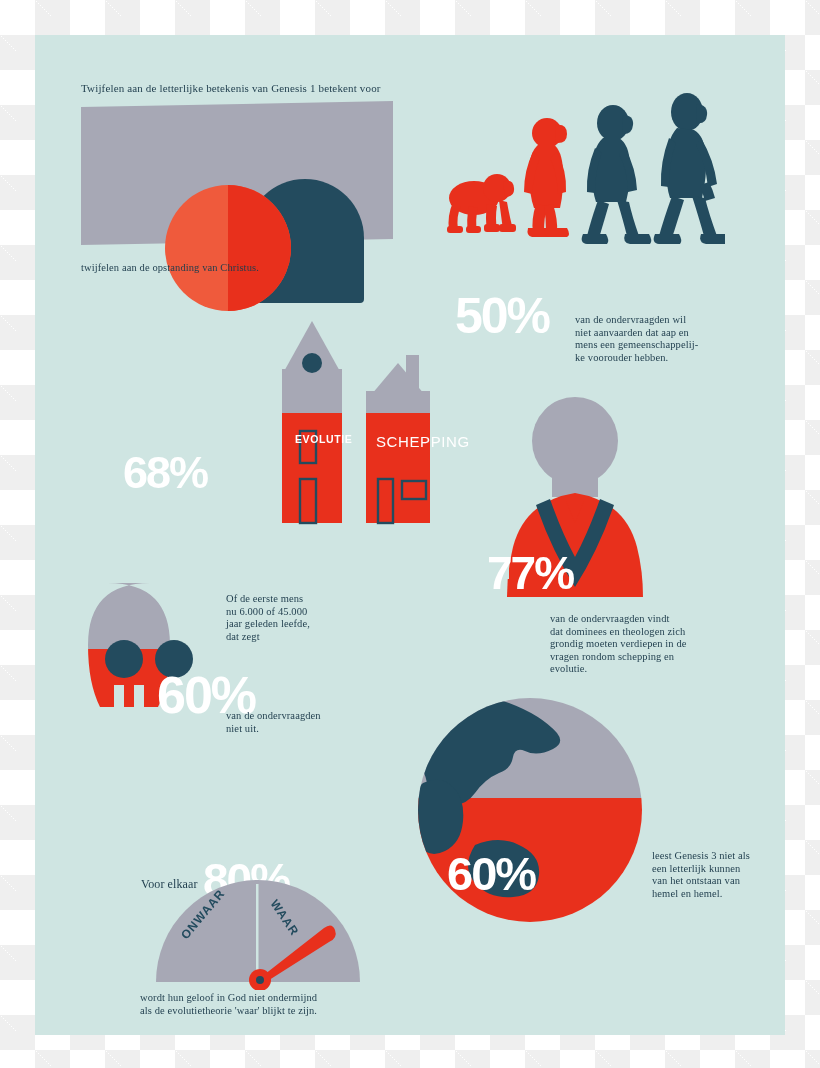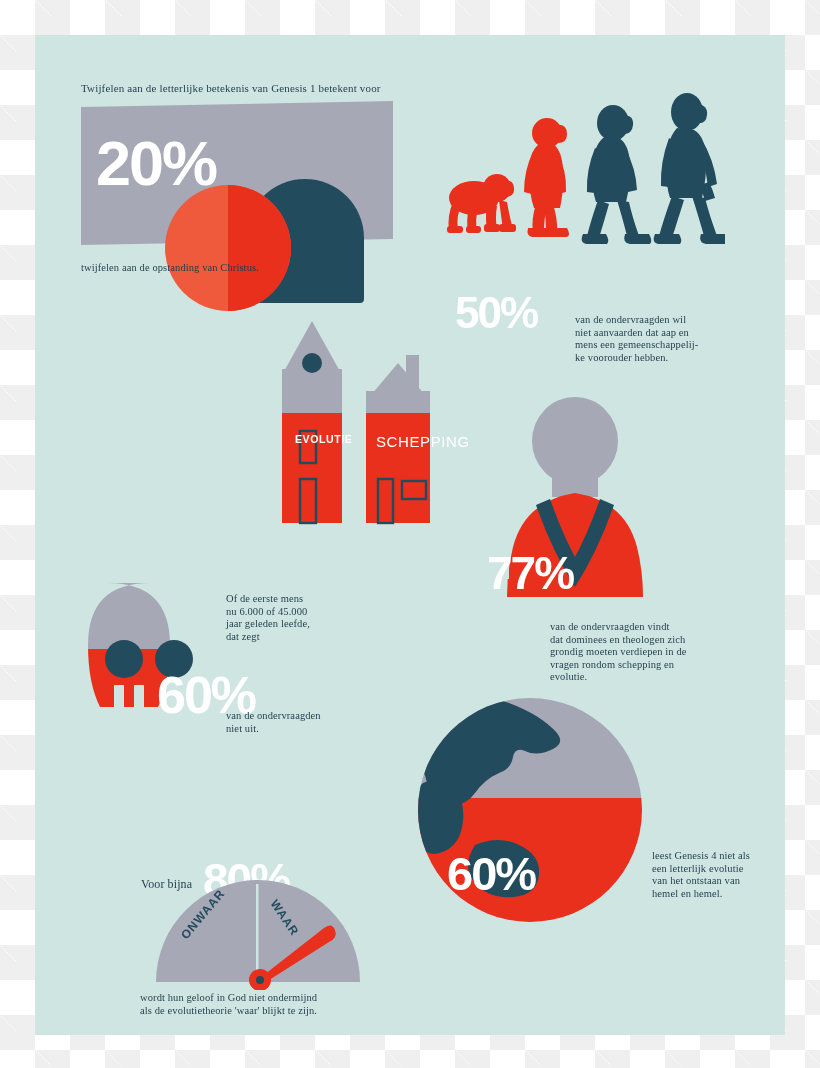--- a/index.html
+++ b/index.html
@@ -61,21 +61,21 @@
   }
   #b1-redover{
     position:absolute;left:193px;top:150px;width:63px;height:126px;
     background:#e8301c;
     border-radius:0 63px 63px 0;
     clip-path:inset(0 0 0 0);
   }
   #b1-pct{left:61px;top:97px;font-size:63px;}
   
   .evo{position:absolute;}
-  #b2-pct{left:420px;top:256px;font-size:44px;}
+  #b2-pct{left:420px;top:256px;font-size:50px;}
   
   #b3-pct{left:88px;top:415px;font-size:45px;}
   
   #b4-pct{left:452px;top:515px;font-size:46px;}
   
   #b5-pct{left:122px;top:634px;font-size:52px;}
   
   #b6-pct{left:412px;top:815px;font-size:47px;}
   
   #b7-pct{left:168px;top:822px;font-size:46px;}
@@ -90,21 +90,20 @@
 <body>
 
 <div class="poster">
 
   <div class="hdr" style="left:46px;top:47px;">Twijfelen aan de letterlijke betekenis van Genesis 1 betekent voor</div>
 
   <div id="b1-panel"></div>
   <div id="b1-navy"></div>
   <div id="b1-red"></div>
   <div id="b1-redover"></div>
-  <div class="pct" id="b1-pct">20%</div>
   <div class="cap" style="left:46px;top:227px;">twijfelen aan de opstanding van Christus.</div>
 
   <svg class="evo" style="left:400px;top:55px;" width="290" height="195" viewBox="0 0 290 195">
 
     <g fill="#e8301c">
       <ellipse cx="39" cy="108" rx="25" ry="17"></ellipse>
       <circle cx="62" cy="98" r="14"></circle>
       <path d="M68 92 q10 -4 11 6 q1 9 -9 9 z"></path>
       <path d="M18 112 q-6 14 -4 28 l9 0 q-2 -14 3 -24 z"></path>
       <path d="M34 116 q-3 14 -1 26 l9 0 q-2 -13 1 -24 z"></path>
@@ -179,30 +178,31 @@
 
     <rect x="112" y="110" width="3" height="110" fill="#cfe5e2"></rect>
 
     <rect x="70" y="128" width="16" height="32" fill="none" stroke="#234b5e" stroke-width="2.4"></rect>
     <rect x="70" y="176" width="16" height="44" fill="none" stroke="#234b5e" stroke-width="2.4"></rect>
     <rect x="148" y="176" width="15" height="44" fill="none" stroke="#234b5e" stroke-width="2.4"></rect>
     <rect x="172" y="178" width="24" height="18" fill="none" stroke="#234b5e" stroke-width="2.4"></rect>
   </svg>
   <div style="position:absolute;left:260px;top:398px;font-family:'Liberation Sans',sans-serif;font-weight:bold;font-size:10.5px;color:#ffffff;letter-spacing:.6px;">EVOLUTIE</div>
   <div style="position:absolute;left:341px;top:398px;font-family:'Liberation Sans',sans-serif;font-weight:normal;font-size:15px;color:#ffffff;letter-spacing:.6px;">SCHEPPING</div>
+  <div class="pct" id="b3-pct">68%</div>
 
   <svg class="evo" style="left:455px;top:362px;" width="170" height="205" viewBox="0 0 170 205">
     <ellipse cx="85" cy="44" rx="43" ry="44" fill="#a7a8b5"></ellipse>
     <rect x="62" y="74" width="46" height="26" fill="#a7a8b5"></rect>
     <path d="M85 96 q-50 8 -62 54 q-6 24 -6 50 l136 0 q0 -26 -6 -50 q-12 -46 -62 -54 z" fill="#e8301c"></path>
     <path d="M60 102 q12 34 25 58 q13 -24 25 -58 l14 6 q-16 46 -39 82 q-23 -36 -39 -82 z" fill="#234b5e"></path>
     <path d="M76 104 l9 22 l9 -22 z" fill="#e8301c"></path>
   </svg>
   <div class="pct" id="b4-pct">77%</div>
-  <div class="cap" style="left:515px;top:578px;width:160px;margin-top:8px;">
+  <div class="cap" style="left:515px;top:578px;width:160px;">
     <span>van de ondervraagden vindt</span><br>
     <span>dat dominees en theologen zich</span><br>
     <span>grondig moeten verdiepen in de</span><br>
     <span>vragen rondom schepping en</span><br>
     <span>evolutie.</span>
   </div>
 
   <svg class="evo" style="left:25px;top:542px;" width="180" height="180" viewBox="0 0 180 180">
     <defs>
       <clipPath id="skullclip">
@@ -238,27 +238,27 @@
       <rect x="0" y="0" width="230" height="103" fill="#a7a8b5"></rect>
       <rect x="0" y="103" width="230" height="127" fill="#e8301c"></rect>
 
       <path d="M2 10 q46 -18 92 -2 q32 12 48 30 q8 10 -4 16 q-16 8 -28 2 q-10 -4 -12 6 q-2 12 -14 16 q-14 6 -24 20 q-10 14 -26 12 q-18 -2 -22 -22 q-4 -20 -16 -26 q-12 -6 -12 -22 q0 -16 18 -30 z" fill="#234b5e"></path>
       <path d="M8 88 q18 -8 30 4 q12 12 10 34 q-2 22 -18 30 q-16 8 -26 -6 q-10 -14 -6 -36 q4 -22 10 -26 z" fill="#234b5e"></path>
       <path d="M60 150 q24 -10 44 0 q22 10 20 30 q-2 20 -26 22 q-24 2 -38 -14 q-14 -16 0 -38 z" fill="#234b5e"></path>
     </g>
   </svg>
   <div class="pct" id="b6-pct">60%</div>
   <div class="cap" style="left:617px;top:815px;width:130px;text-align:left;">
-    <span>leest Genesis 4 niet als</span><br>
-    <span>een letterlijk evolutie</span><br>
+    <span>leest Genesis 3 niet als</span><br>
+    <span>een letterlijk kunnen</span><br>
     <span>van het ontstaan van</span><br>
     <span>hemel en hemel.</span>
   </div>
 
-  <div class="cap" style="left:106px;top:843px;font-size:12px;">Voor bijna</div>
+  <div class="cap" style="left:106px;top:843px;font-size:12px;">Voor elkaar</div>
   <div class="pct" id="b7-pct">80%</div>
   <svg class="evo" style="left:113px;top:843px;" width="220" height="112" viewBox="0 0 220 112">
     <path d="M8 104 a102 102 0 0 1 204 0 z" fill="#a7a8b5"></path>
     <rect x="108" y="6" width="2.5" height="96" fill="#cfe5e2"></rect>
     <path d="M112 100 L176 50 q8 -6 11 2 q3 8 -6 12 L118 104 z" fill="#e8301c"></path>
     <circle cx="112" cy="102" r="11" fill="#e8301c"></circle>
     <circle cx="112" cy="102" r="4" fill="#234b5e"></circle>
   </svg>
   <div class="gaugelbl" style="left:143px;top:898px;transform:rotate(-50deg);transform-origin:left top;">ONWAAR</div>
   <div class="gaugelbl" style="left:244px;top:862px;transform:rotate(56deg);transform-origin:left top;">WAAR</div>

